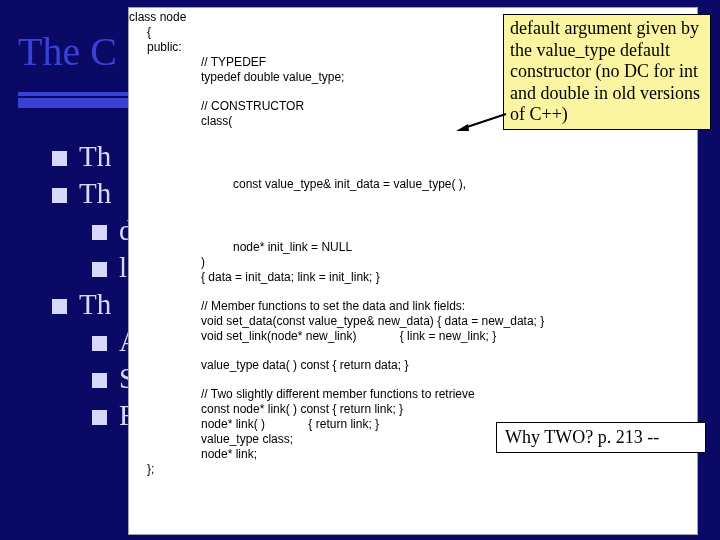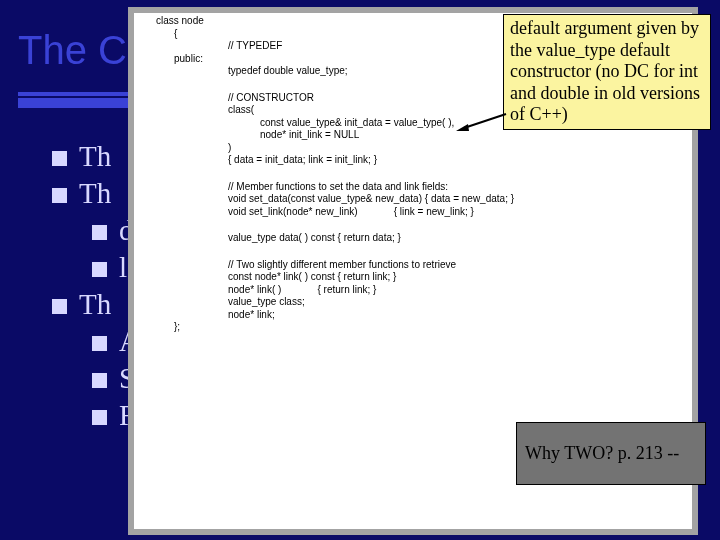--- a/index.html
+++ b/index.html
@@ -1,32 +1,32 @@
 <!DOCTYPE html>
 <html><head>
   <meta charset="utf-8">
   <style>
     * { margin: 0; padding: 0; box-sizing: border-box; }
     body { width: 720px; height: 540px; background: #0a0a66; font-family: Arial, sans-serif; position: relative; overflow: hidden; }
-    .title { position: absolute; top: 28px; left: 18px; font-family: Liberation Sans, sans-serif; font-size: 40px; color: #3a42d6; }
+    .title { position: absolute; top: 28px; left: 18px; font-family: Liberation Serif, serif; font-size: 40px; color: #3a42d6; }
     .divider { position: absolute; top: 92px; left: 18px; width: 680px; }
     .divider .row1 { height: 4px; background: #3a42d6; }
     .divider .row2 { height: 2px; background: #0a0a66; }
     .divider .row3 { height: 10px; background: #3a42d6; }
     .bullets { position: absolute; left: 52px; top: 140px; font-family: 'Times New Roman', serif; font-size: 29px; color: #d8d8ff; }
     .bullet-row { display: flex; align-items: baseline; margin-bottom: 4px; }
     .bullet-box { width: 15px; height: 15px; background: #d8d8ff; margin-right: 12px; flex-shrink: 0; margin-top: 6px; }
     .sub-bullets { margin-left: 40px; }
-    .codebox { position: absolute; left: 128px; top: 7px; width: 570px; height: 528px; background: #ffffff; border: 6px solid #a3a3a3; font-family: Arial, sans-serif; font-size: 10px; line-height: 1.25; padding: 2px 22px; }
+    .codebox { position: absolute; left: 128px; top: 7px; width: 570px; height: 528px; background: #ffffff; border: 1px solid #a3a3a3; font-family: Arial, sans-serif; font-size: 12px; line-height: 1.25; padding: 2px 0; }
     .codeline { white-space: pre; }
     .indent1 { padding-left: 18px; }
     .indent3 { padding-left: 72px; }
-    .indent5 { padding-left: 104px; }
+    .indent5 { padding-left: 104px; margin-top: 48px; }
     .callout1 { position: absolute; right: 9px; top: 14px; width: 208px; background: #fbf4a0; border: 1px solid #000; font-family: 'Times New Roman', serif; font-size: 18px; padding: 3px 6px; line-height: 1.2; }
-    .callout2 { position: absolute; right: 14px; top: 422px; width: 190px; background: #737373; border: 1px solid #000; font-family: 'Times New Roman', serif; font-size: 18px; padding: 20px 8px; }
+    .callout2 { position: absolute; right: 14px; top: 422px; width: 210px; background: #ffffff; border: 1px solid #000; font-family: 'Times New Roman', serif; font-size: 18px; padding: 4px 8px; }
     .arrow { position: absolute; left: 456px; top: 111px; width: 52px; height: 20px; }
     .arrow svg { width: 100%; height: 100%; }
     .spacer { height: 14px; }
   </style>
 </head>
 <body>
 
 <div class="title">The C</div>
 
 <div class="divider">
@@ -70,22 +70,22 @@
     <div class="bullet-row">
         <div class="bullet-box"></div>
         <span>R</span>
       </div>
   </div>
 </div>
 
 <div class="codebox">
   <div class="codeline">class node</div>
   <div class="codeline indent1">{</div>
+  <div class="codeline indent1">public:</div>
   <div class="codeline indent3">// TYPEDEF</div>
-  <div class="codeline indent1">public:</div>
   <div class="codeline indent3">typedef double value_type;</div>
   <div class="spacer"></div>
   <div class="codeline indent3">// CONSTRUCTOR</div>
   <div class="codeline indent3">class(</div>
   <div class="codeline indent5">const value_type&amp; init_data = value_type( ),</div>
   <div class="codeline indent5">node* init_link = NULL</div>
   <div class="codeline indent3">)</div>
   <div class="codeline indent3">{ data = init_data; link = init_link; }</div>
   <div class="spacer"></div>
   <div class="codeline indent3">// Member functions to set the data and link fields:</div>

